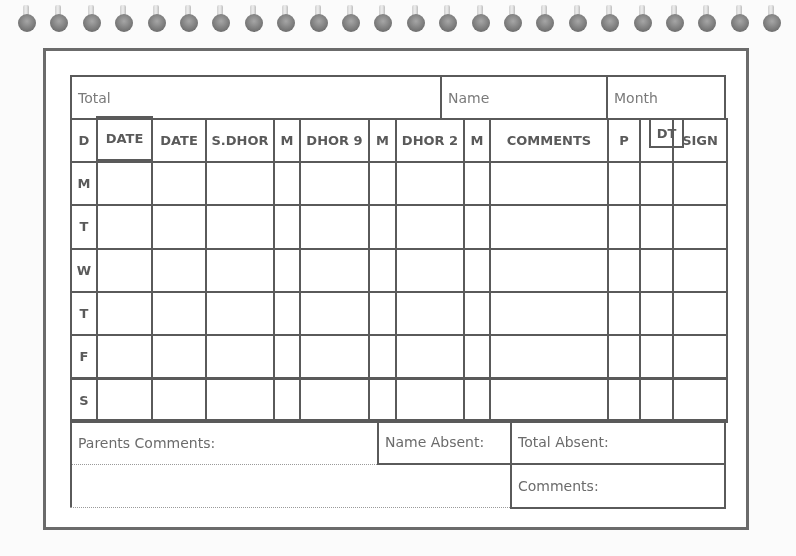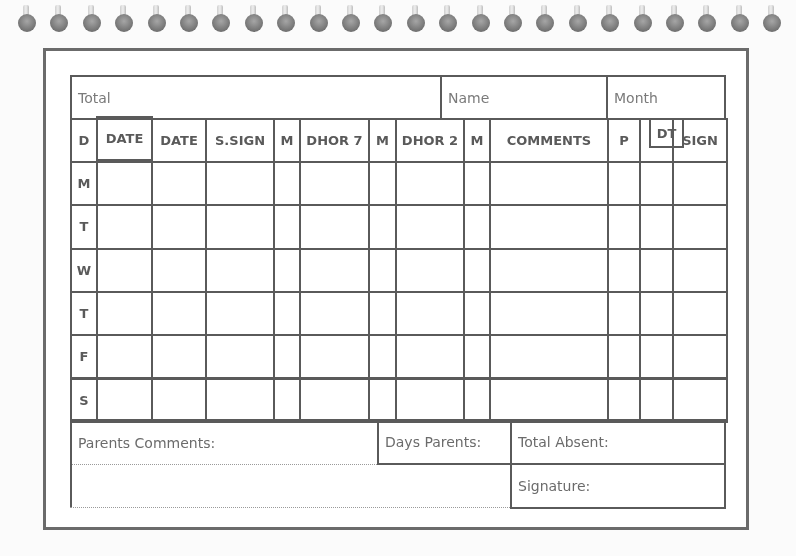--- a/index.html
+++ b/index.html
@@ -150,23 +150,23 @@
   <span>Name</span>
 </div>
 <div class="cell lbl light" style="left:606px;top:75px;width:120px;height:45px;">
   <span>Month</span>
 </div>
 
 <div id="grid">
     <div class="cell hdr" style="left: 70px; top: 118px; width: 28px; height: 45px;">D</div>
     <div class="cell hdr" style="left: 96px; top: 116px; width: 57px; height: 45px;">DATE</div>
     <div class="cell hdr" style="left: 151px; top: 118px; width: 56px; height: 45px;">DATE</div>
-    <div class="cell hdr" style="left: 205px; top: 118px; width: 70px; height: 45px;">S.SIGN</div>
+    <div class="cell hdr" style="left: 205px; top: 118px; width: 70px; height: 45px;">S.DHOR</div>
     <div class="cell hdr" style="left: 273px; top: 118px; width: 28px; height: 45px;">M</div>
-    <div class="cell hdr" style="left: 299px; top: 118px; width: 71px; height: 45px;">DHOR 7</div>
+    <div class="cell hdr" style="left: 299px; top: 118px; width: 71px; height: 45px;">DHOR 9</div>
     <div class="cell hdr" style="left: 368px; top: 118px; width: 29px; height: 45px;">M</div>
     <div class="cell hdr" style="left: 395px; top: 118px; width: 70px; height: 45px;">DHOR 2</div>
     <div class="cell hdr" style="left: 463px; top: 118px; width: 28px; height: 45px;">M</div>
     <div class="cell hdr" style="left: 489px; top: 118px; width: 120px; height: 45px;">COMMENTS</div>
     <div class="cell hdr" style="left: 607px; top: 118px; width: 34px; height: 45px;">P</div>
     <div class="cell hdr" style="left: 649px; top: 118px; width: 35px; height: 30px;">DT</div>
     <div class="cell hdr" style="left: 672px; top: 118px; width: 56px; height: 45px;">SIGN</div>
     <div class="cell day" style="left: 70px; top: 161px; width: 28px; height: 45.3px;">M</div>
     <div class="cell" style="left: 96px; top: 161px; width: 57px; height: 45.3px;"></div>
     <div class="cell" style="left: 151px; top: 161px; width: 56px; height: 45.3px;"></div>
@@ -244,23 +244,23 @@
     <div class="cell" style="left: 489px; top: 377.5px; width: 120px; height: 45.3px;"></div>
     <div class="cell" style="left: 607px; top: 377.5px; width: 34px; height: 45.3px;"></div>
     <div class="cell" style="left: 639px; top: 377.5px; width: 35px; height: 45.3px;"></div>
     <div class="cell" style="left: 672px; top: 377.5px; width: 56px; height: 45.3px;"></div>
   </div>
 
 <div class="cell lbl" style="left:70px;top:419px;width:309px;height:46px;border-right:none;border-bottom:none;align-items:center;">
   <span>Parents Comments:</span>
 </div>
 <div class="cell lbl" style="left:377px;top:419px;width:135px;height:46px;">
-  <span>Days Parents:</span>
+  <span>Name Absent:</span>
 </div>
 <div class="cell lbl" style="left:510px;top:419px;width:216px;height:46px;">
   <span>Total Absent:</span>
 </div>
 <div class="cell lbl" style="left:510px;top:463px;width:216px;height:46px;">
-  <span>Signature:</span>
+  <span>Comments:</span>
 </div>
 <div class="vline" style="left:70px;top:463px;height:45px;"></div>
 <div class="dots" style="left:72px;top:464px;width:305px;"></div>
 <div class="dots" style="left:70px;top:507px;width:440px;"></div>
 
 </body></html>

